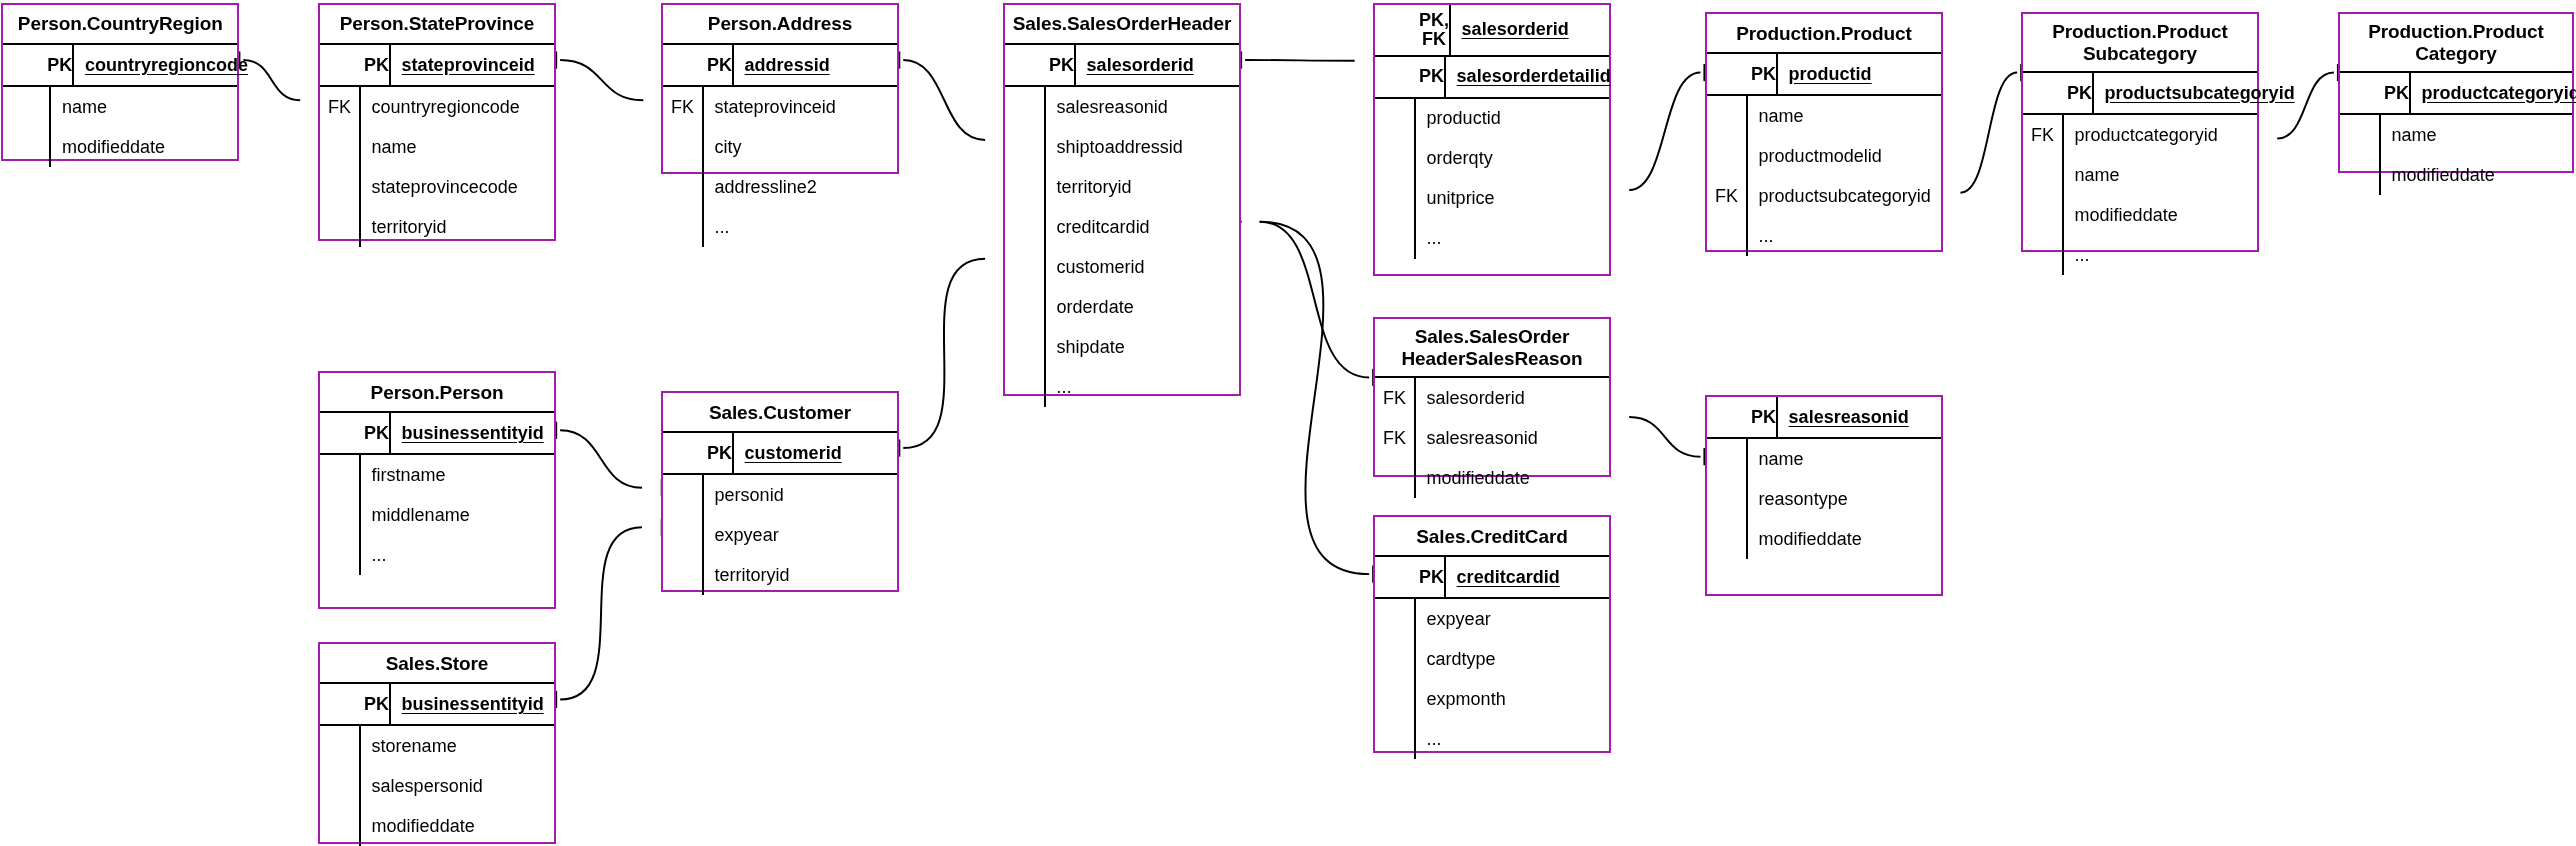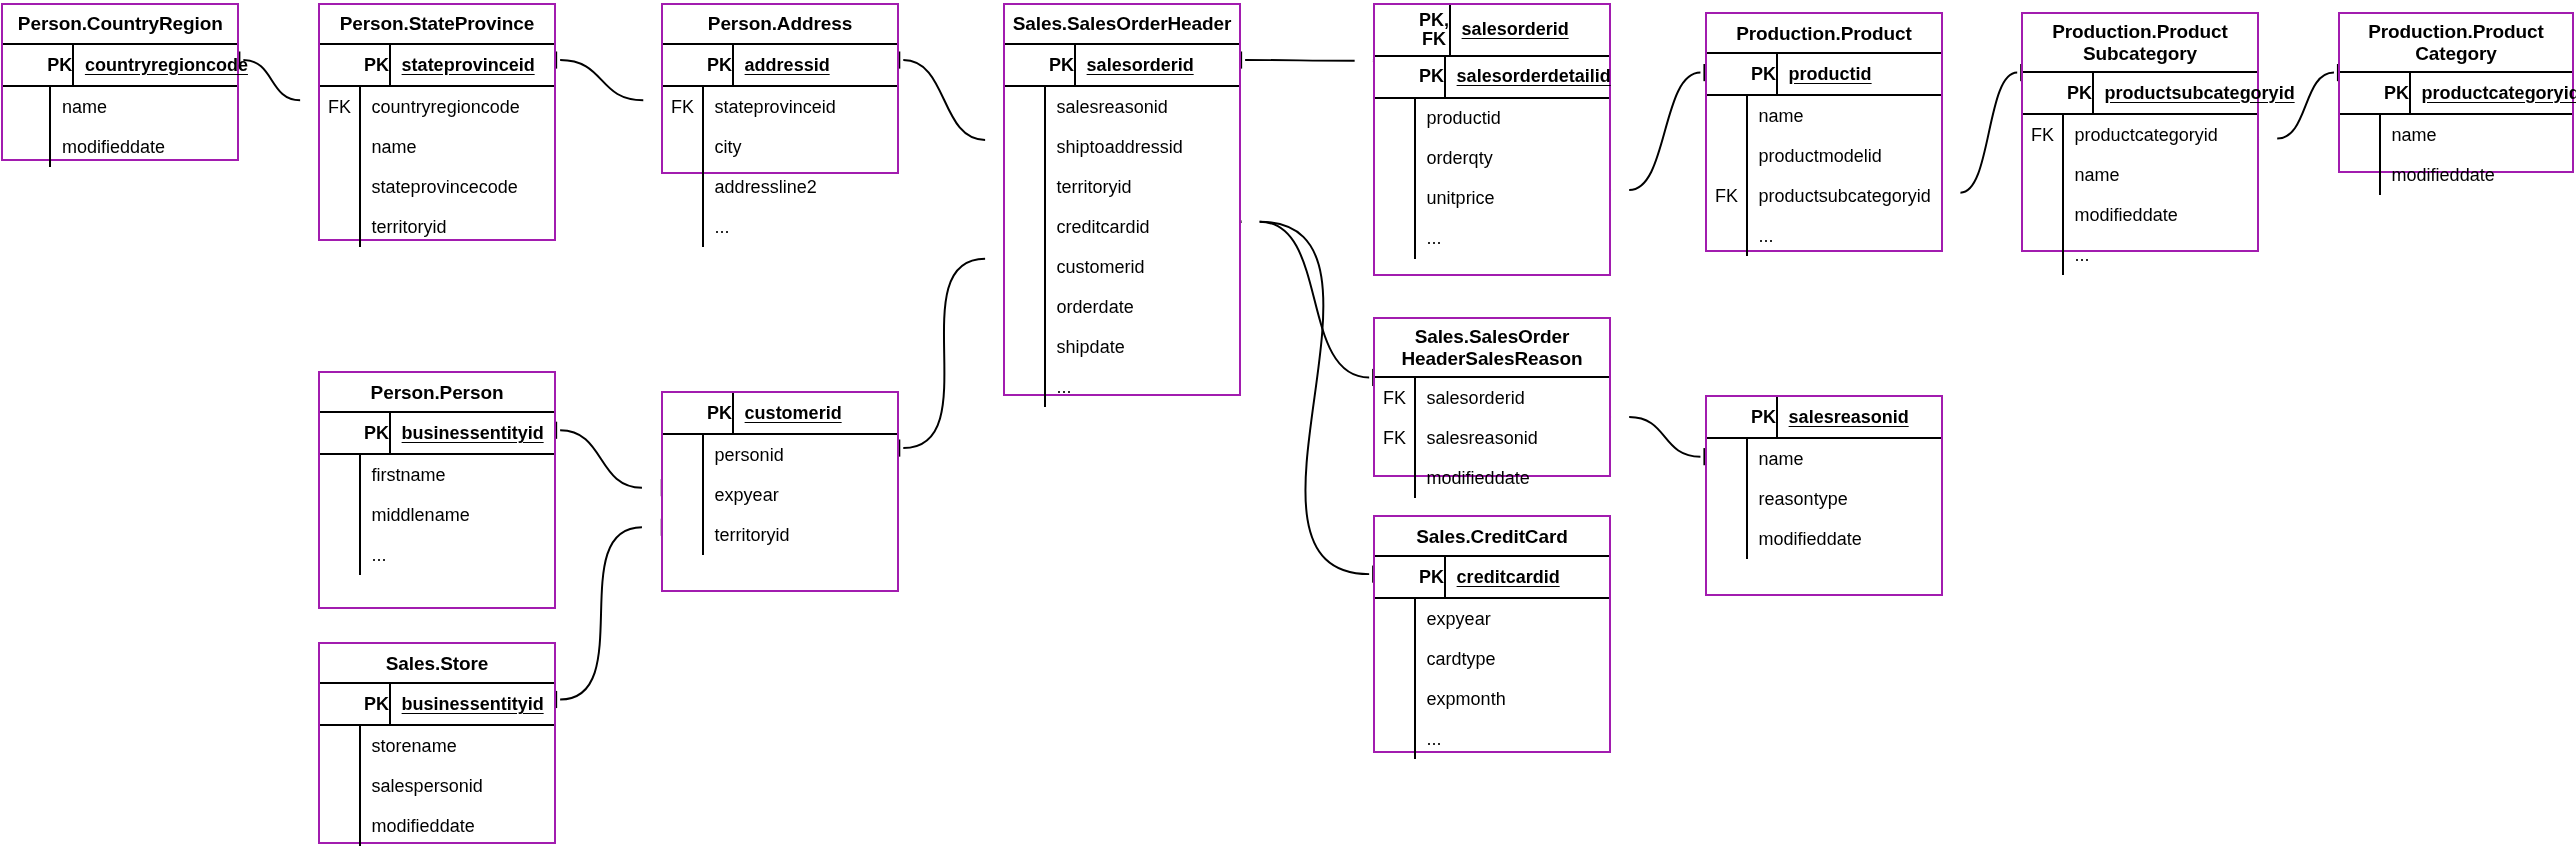--- a/index.html
+++ b/index.html
@@ -597,20 +597,21 @@
         </div>
         <div class="attr-row plain-row">
           <div class="key-cell" style="flex-basis: 41px;">
             <span></span>
           </div>
           <div class="name-cell">...</div>
         </div>
       </div>
     </div>
     <div class="entity" style="left: 661px; top: 391px; width: 238px; height: 201px;">
+      <div class="ent-title">Sales.Customer</div>
       <div class="attr-group">
         <div class="attr-row pk-row">
           <div class="key-cell pk" style="flex-basis: 41px;">
             <span>PK</span>
           </div>
           <div class="name-cell pkname">customerid</div>
         </div>
       </div>
       <div class="attr-group">
         <div class="attr-row plain-row">

